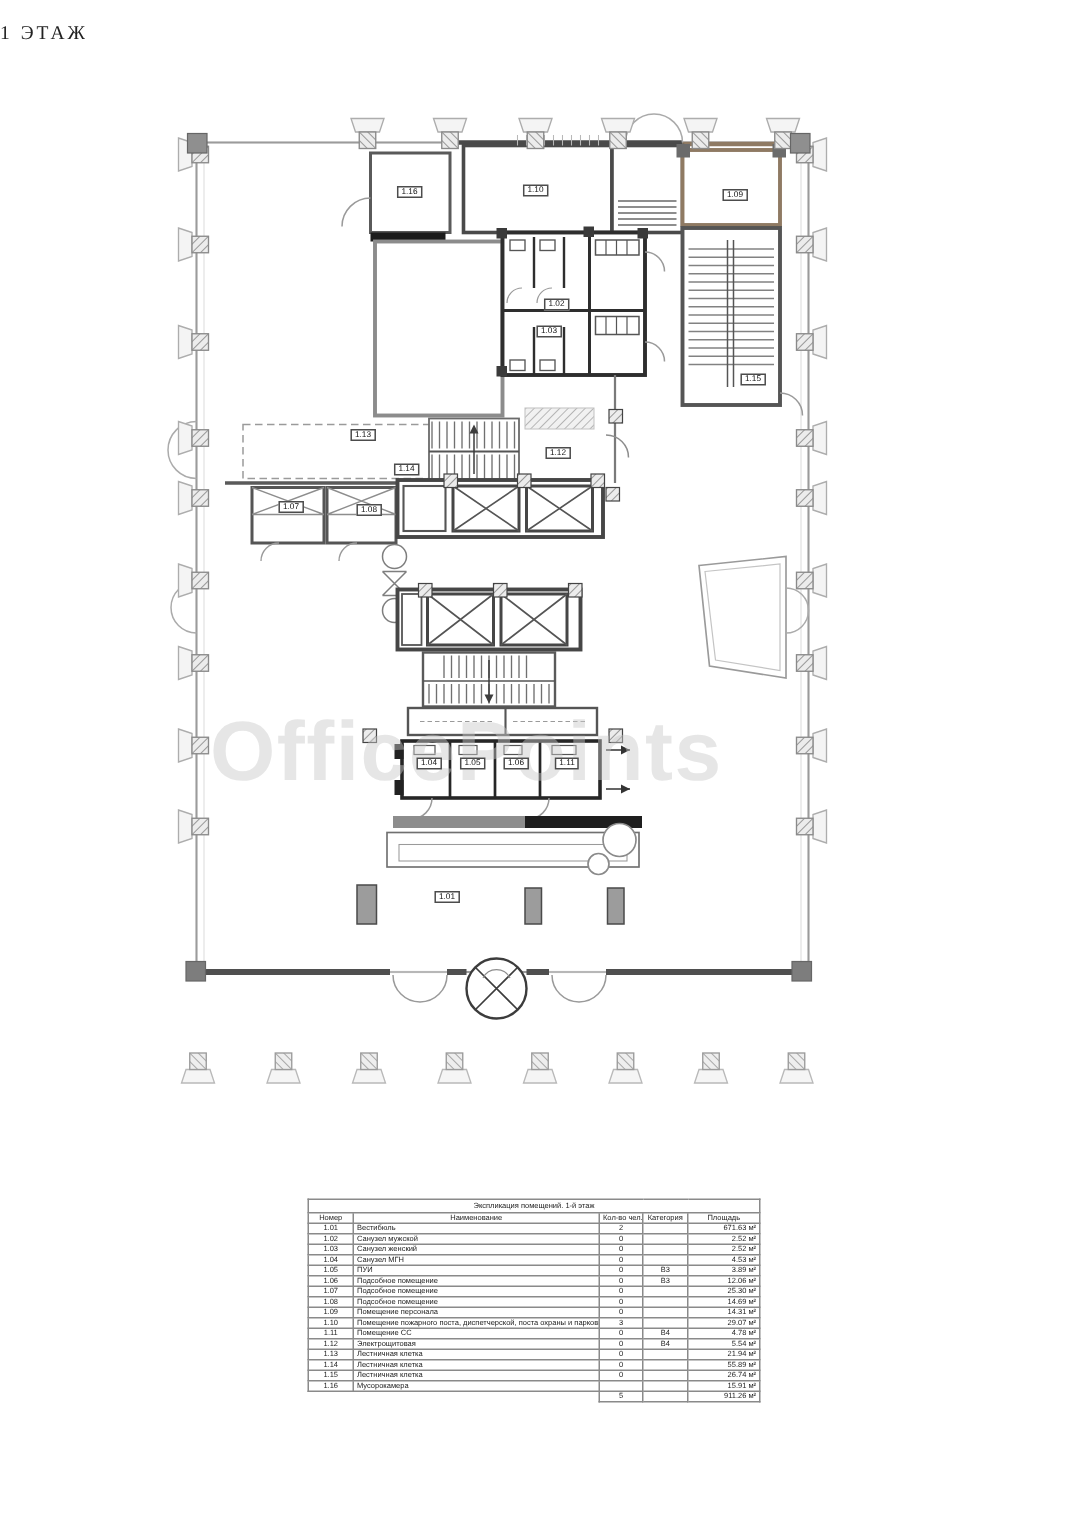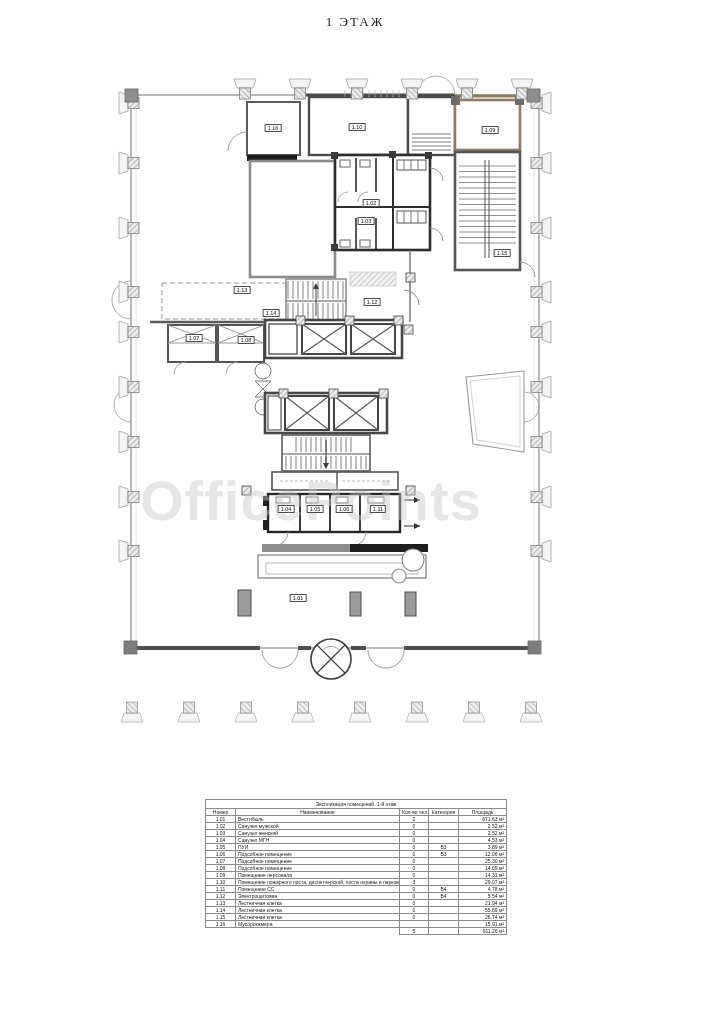--- a/index.html
+++ b/index.html
@@ -1,18 +1,18 @@
 <!DOCTYPE html>
 <html><head>
 <meta charset="utf-8">
 <style>
   html,body{margin:0;padding:0;background:#fff;}
   .sheet{position:relative;width:710px;height:1024px;background:#fff;overflow:hidden;
          font-family:"Liberation Sans",sans-serif;}
-  .page-title{position:absolute;top:14px;left:0;width:100%;text-align:center;
+  .page-title{position:absolute;top:14px;left:0;width:100%;text-align:left;
 : 13px "Liberation Serif",serif;letter-spacing:2px;color:#222;
       font-family:"Liberation Serif",serif;font-size:13px;}
   svg{position:absolute;top:0;left:0;}
   .watermark{position:absolute;left:140px;top:468px;width:435px;
       font-size:56px;font-weight:700;color:#c9c9c9;opacity:.45;letter-spacing:1px;
       pointer-events:none;white-space:nowrap;}
   #plan-labels{position:absolute;top:0;left:0;width:710px;height:780px;pointer-events:none;}
   .plan-label{position:absolute;transform:translate(-50%,-50%);
       border:1px solid #4c4c4c;background:#fff;color:#111;
       font-size:5.5px;line-height:6px;padding:0 2px;}

